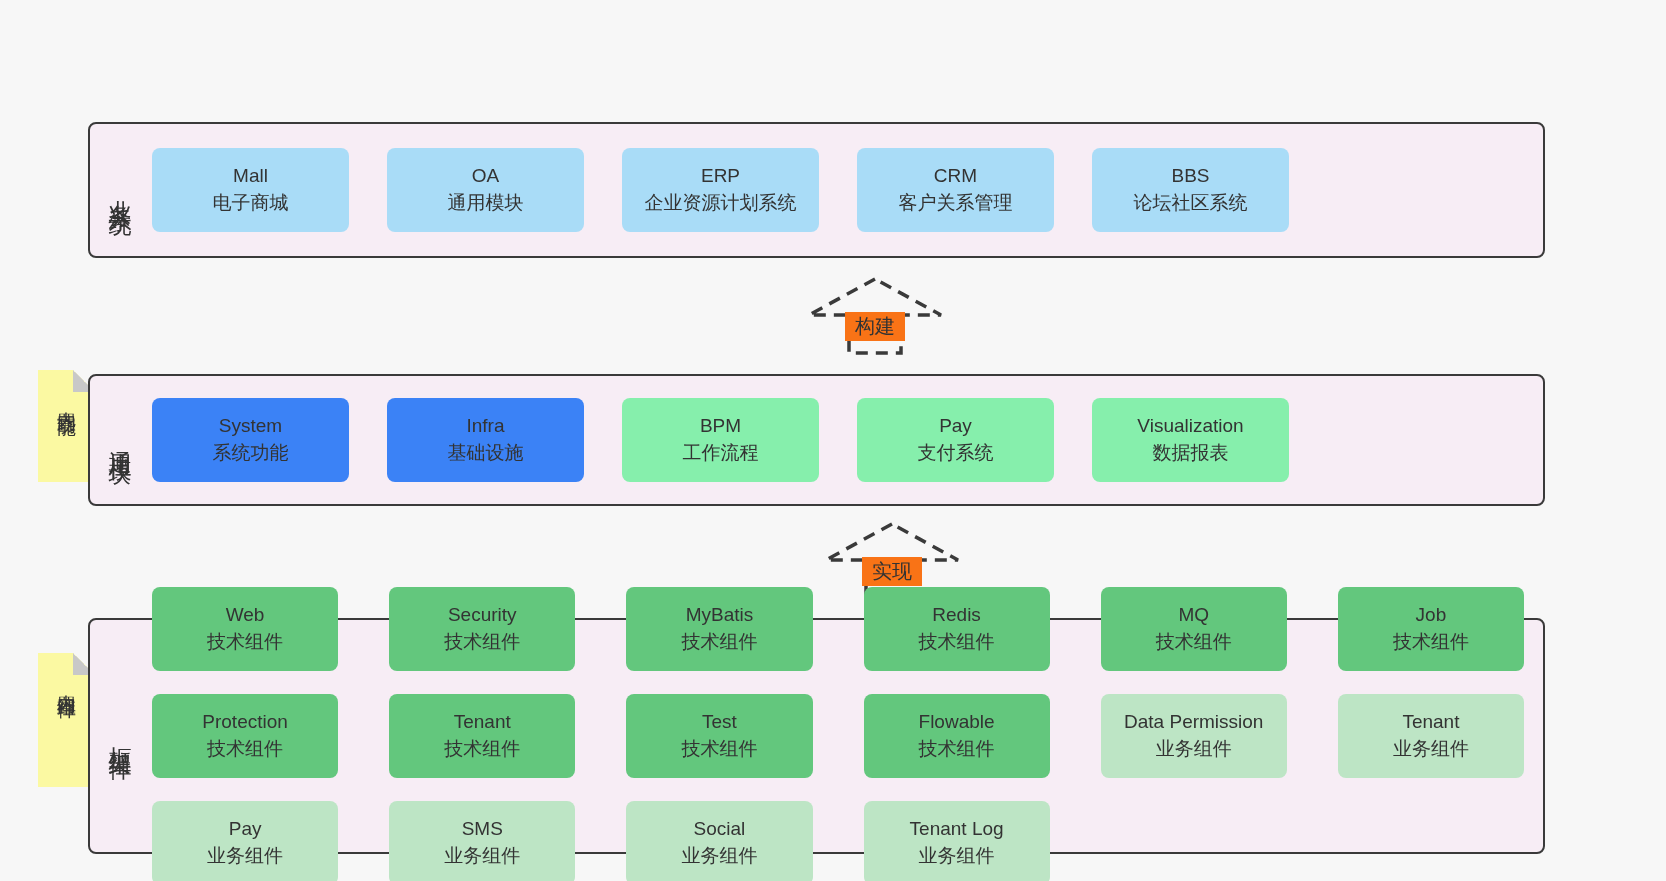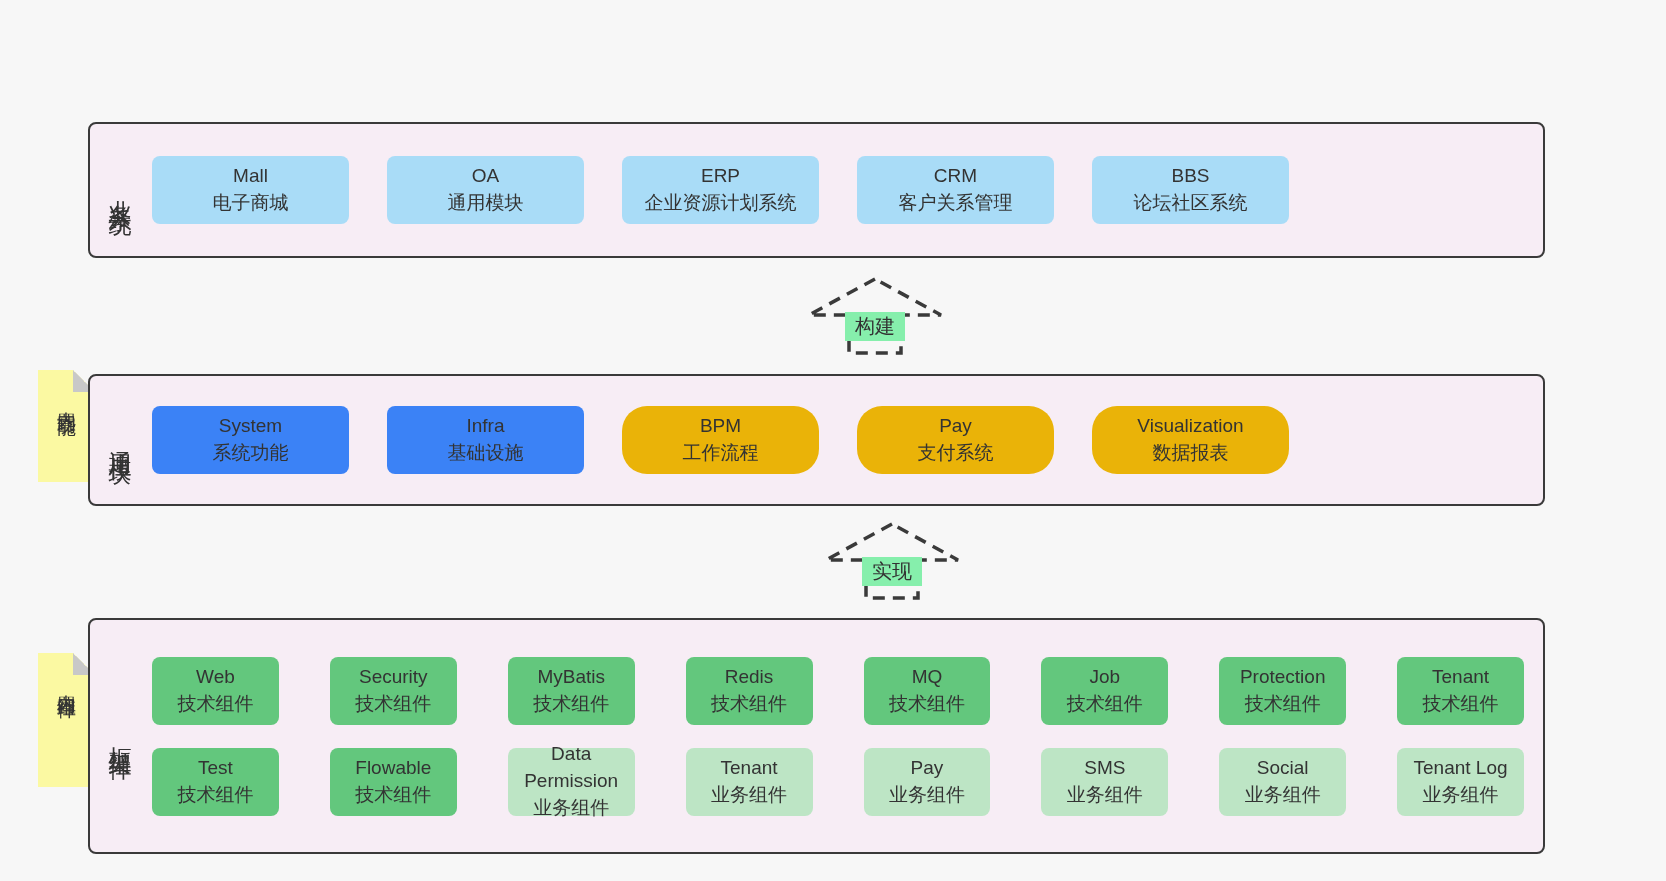--- a/index.html
+++ b/index.html
@@ -22,31 +22,31 @@
   .layer-label span{
     writing-mode:vertical-rl;font-size:23px;letter-spacing:4px;color:#333;
   }
   .grid{
     flex:1;display:grid;align-content:center;padding-right:19px;
   }
   #layer-business .grid,#layer-modules .grid{
     grid-template-columns:repeat(6,1fr);gap:38px;
   }
   #layer-components .grid{
-    grid-template-columns:repeat(8,1fr);gap:23px 51px;
+    grid-template-columns:repeat(6,1fr);gap:23px 51px;
   }
   .box{
-    height:68px;border-radius:8px;
+    height:84px;border-radius:8px;
     display:flex;flex-direction:column;align-items:center;justify-content:center;
     text-align:center;font-size:19px;line-height:1.42;color:#333;
     padding:0 4px;box-sizing:border-box;
   }
   .v-blue{background:#a9dcf7;}
   .v-red{background:#3b82f6;}
-  .v-pink{background:#eab308;border-radius:25px;}
+  .v-pink{background:#86efac;}
   .v-green{background:#63c77d;}
   .v-light_green{background:#bde5c5;}
   .note{
     position:absolute;left:38px;width:57px;background:#fbf9a2;z-index:1;
     clip-path:polygon(0 0,calc(100% - 22px) 0,100% 22px,100% 100%,0 100%);
   }
   #note-modules{top:370px;height:112px;}
   #note-components{top:653px;height:134px;}
   .note .fold{
     position:absolute;top:0;right:0;width:22px;height:22px;
@@ -60,21 +60,21 @@
     writing-mode:vertical-rl;font-size:19px;letter-spacing:2px;color:#333;
   }
   .arrow-wrap{position:absolute;width:140px;height:80px;z-index:1;}
   #arrow-build{left:805px;top:275px;}
   #arrow-implement{left:822px;top:520px;text-decoration:underline;}
   .arrow-wrap svg{position:absolute;left:0;top:0;}
   .arrow-label{
     position:absolute;top:37px;left:0;width:100%;text-align:center;
   }
   .arrow-label span{
-    display:inline-block;background:#86efac;padding:1px 10px;
+    display:inline-block;background:#f97316;padding:1px 10px;
     font-size:20px;color:#333;
   }
 </style>
 </head>
 <body>
 
 <div class="note" id="note-modules">
   <div class="fold"></div>
   <div class="note-text">
       <span>内置功能</span>

